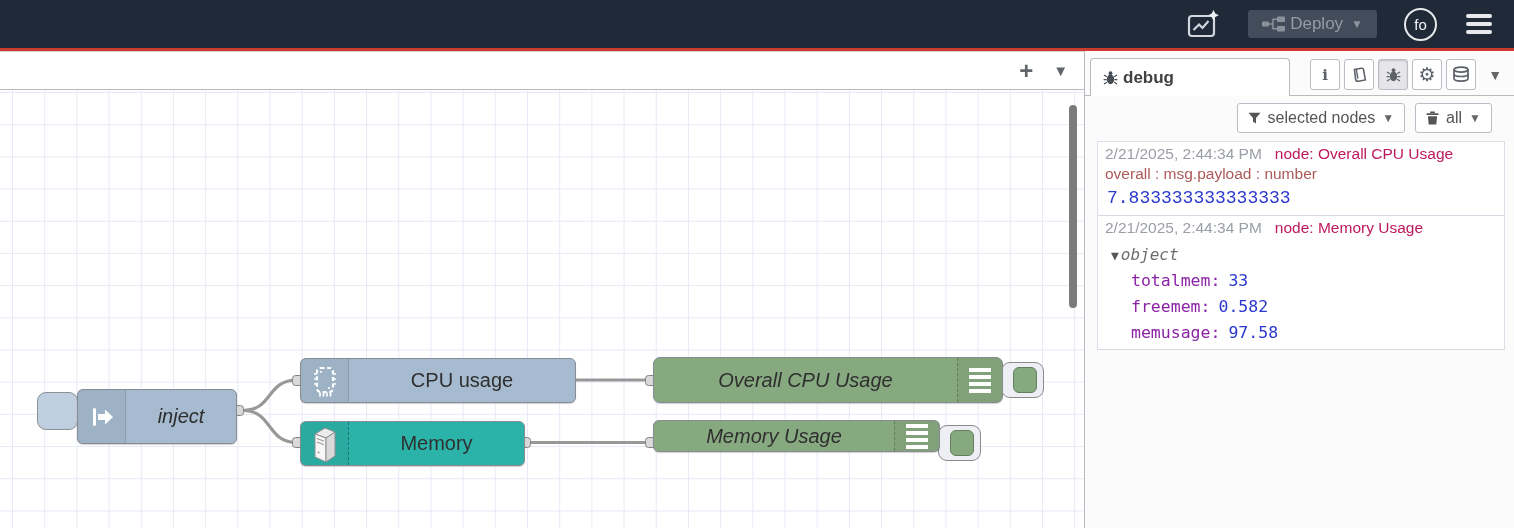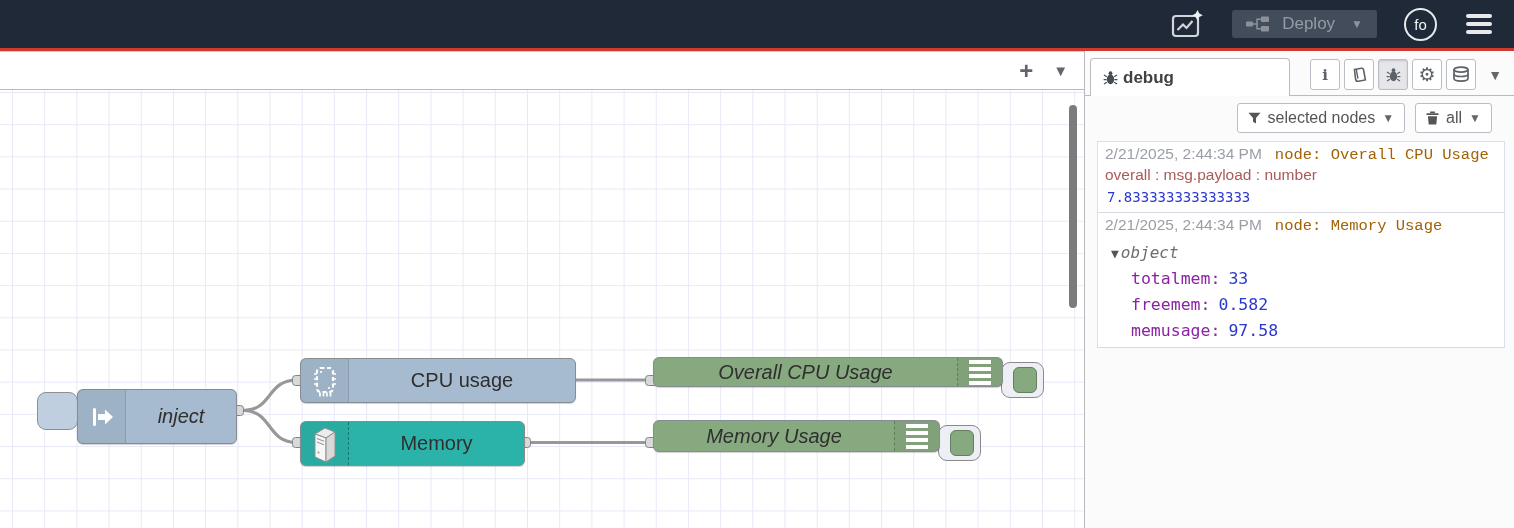--- a/index.html
+++ b/index.html
@@ -4,21 +4,21 @@
 <style>
   * { box-sizing: border-box; margin: 0; padding: 0; }
   html,body { width:1514px; height:528px; overflow:hidden;
     font-family:"Liberation Sans", sans-serif; background:#fff; }
 
   
   .app-header{ height:51px; background:#1f2937; border-bottom:3px solid #cf3a30;
     display:flex; align-items:center; justify-content:flex-end; gap:27px; padding-right:20px;}
   .hdr-iconbtn{ display:flex; align-items:center; justify-content:center; cursor:pointer;}
   .deploy-btn{ height:28px; background:#434c5a; border-radius:3px; display:flex;
-    align-items:center; gap:13px; padding:0 14px; color:#959ba6; font-size:17px; cursor:pointer;}
+    align-items:center; gap:5px; padding:0 14px; color:#959ba6; font-size:17px; cursor:pointer;}
   .deploy-caret{ font-size:12px; color:#8d939e; margin-left:3px;}
   .avatar{ width:33px; height:33px; border:2px solid #e7e9ec; border-radius:50%;
     color:#f3f4f6; font-size:15px; display:flex; align-items:center; justify-content:center; cursor:pointer;}
   .hamburger{ display:flex; flex-direction:column; gap:3.5px; cursor:pointer; padding:2px;}
   .hamburger span{ width:26px; height:4.2px; background:#e7e9ec; border-radius:2px;}
 
   
   .main{ display:flex; height:477px; }
   .workspace{ width:1085px; border-right:1px solid #b9b9bf; display:flex; flex-direction:column;}
   .tabbar{ height:39px; background:#fff; border-bottom:1px solid #bbbbbb; border-top:1px solid #cfcfcf;
@@ -43,21 +43,21 @@
   .iconsect.left-solid{ border-right:1px solid rgba(0,0,0,0.12);}
   .iconsect.left-dash{ border-right:1px dashed rgba(0,0,0,0.32);}
   .iconsect.right-dash{ border-left:1px dashed rgba(0,0,0,0.22); width:45px;}
   .node-inject{ left:77px; top:299px; width:160px; height:55px; background:#a6bbcf;font-style:italic;}
   .inject-btn{ position:absolute; left:37px; top:302px; width:41px; height:38px;
     background:#c0cfdf; border:1.5px solid #8a9096; border-radius:9px; z-index:2; cursor:pointer;}
   .node-cpu{ left:300px; top:268px; width:276px; height:45px; background:#a6bbcf;}
   .node-memory{ left:300px; top:331px; width:225px; height:45px; background:#2bb3aa;}
   .node-debug{ background:#87a980;}
   .node-debug .node-label{ font-style:italic;}
-  .node-overall{ left:653px; top:267px; width:350px; height:30px;}
+  .node-overall{ left:653px; top:267px; width:350px; height:46px;border-radius:7px;}
   .node-musage{ left:653px; top:330px; width:287px; height:32px;}
   .dbg-bars{ width:22px; height:25px;
     background:repeating-linear-gradient(to bottom,#fff 0 4px,transparent 4px 7px);}
   .toggle-outer{ position:absolute; width:43px; height:36px; background:#edeff5;
     border:1.5px solid #8a8a8a; border-radius:9px; z-index:2; cursor:pointer;}
   .toggle-inner{ position:absolute; left:11px; top:3.5px; width:24px; height:26px;
     background:#87a980; border:1.5px solid #647f5d; border-radius:6px;}
   .tg-overall{ left:1001px; top:272px;}
   .tg-musage{ left:938px; top:335px;}
   .v-scroll{ position:absolute; left:1069px; top:15px; width:8px; height:203px;
@@ -77,24 +77,24 @@
   .sq-btn.active{ background:#e6e6ea; box-shadow:inset 0 1px 2px rgba(0,0,0,0.15);}
   .sb-caret{ color:#666; font-size:14px; margin-left:8px; cursor:pointer;}
   .sb-toolbar{ height:44px; display:flex; justify-content:flex-end; align-items:center;
     gap:10px; padding:0 22px 0 0; background:#fbfbfc;}
   .pill-btn{ height:30px; background:#fff; border:1px solid #b9bdc5; border-radius:3px;
     display:flex; align-items:center; gap:7px; padding:0 10px; font-size:16px; color:#555; cursor:pointer;}
   .pill-caret{ font-size:12px; color:#666;}
   .messages{ margin:1px 9px 0 12px; border:1px solid #dcdee9; border-bottom:none; background:#fff;}
   .msg{ padding:3px 6px 7px 7px; border-bottom:1px solid #d7d9e3; background:#fff;}
   .msg-meta{ font-size:15.5px; color:#9a9ea6; white-space:nowrap;}
-  .msg-node{ color:#a16207; margin-left:13px;font-family:Liberation Mono, monospace;}
+  .msg-node{ color:#be185d; margin-left:13px;}
   .msg-prop{ font-size:15.5px; color:#ab5a58; margin-top:2px;}
   .mono{ font-family:"DejaVu Sans Mono", monospace;}
-  .msg-value{ font-size:14px; color:#2b38cf; margin-top:5px; padding-left:2px;}
+  .msg-value{ font-size:18px; color:#2b38cf; margin-top:5px; padding-left:2px;font-family:Liberation Mono, monospace;}
   .tree-root{ margin:8px 0 0 6px; font-size:16px; color:#6e6e6e;}
   .tree-root .root-label{ font-style:italic;}
   .tree-caret{ font-style:normal; color:#555; font-size:13px; margin-right:2px;}
   .tree-row{ margin:7px 0 0 26px; font-size:16.5px;}
   .tree-key{ color:#8b23a5;}
   .tree-val{ color:#2b38cf; margin-left:8px;}
 </style>
 </head>
 <body>
 

